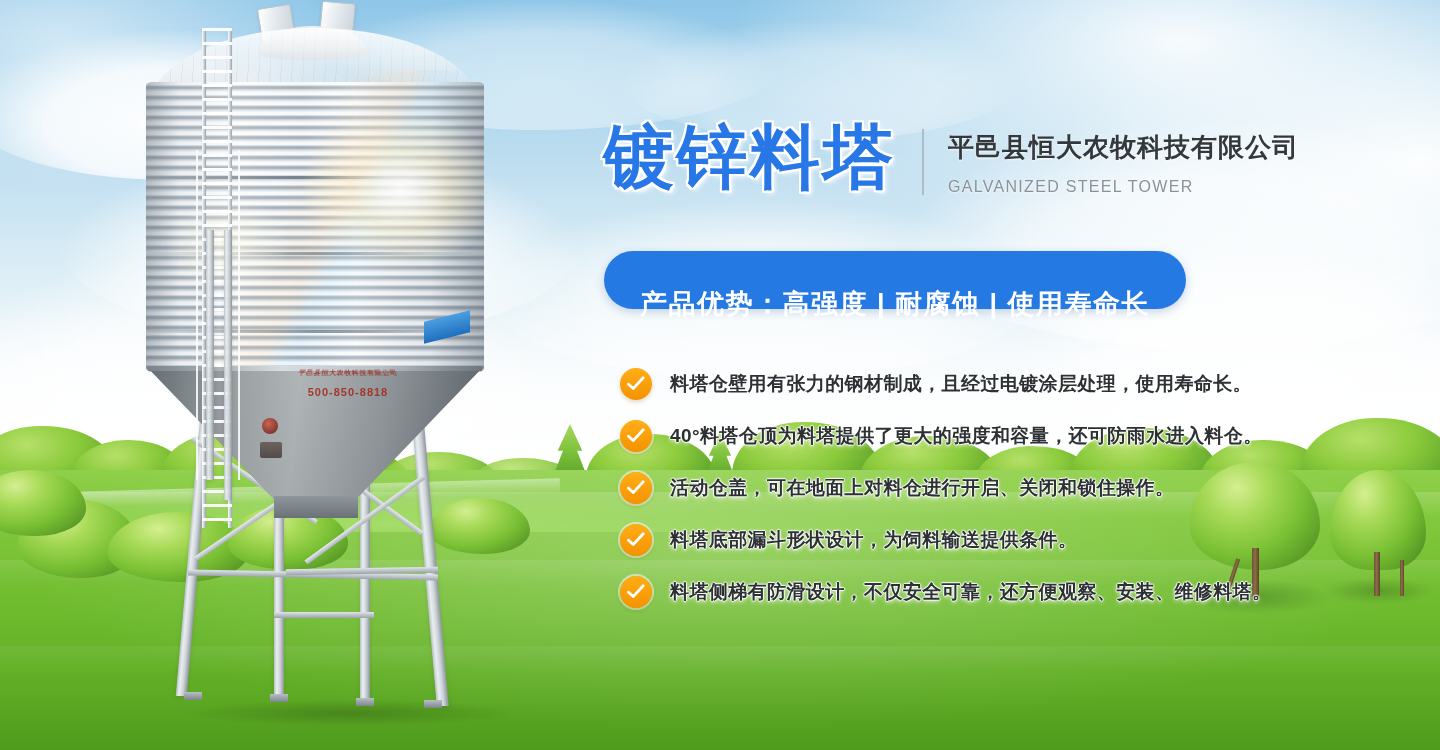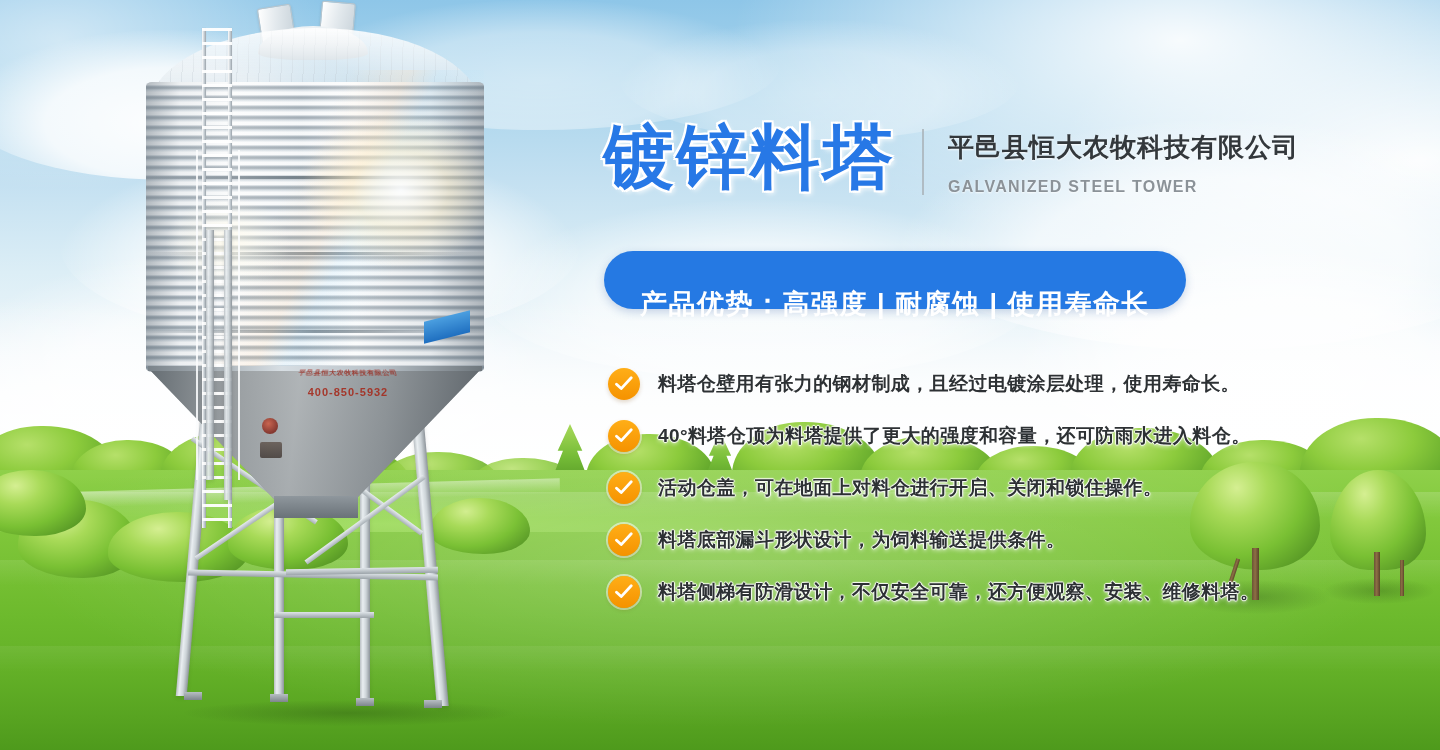--- a/index.html
+++ b/index.html
@@ -279,39 +279,39 @@
   .title-divider {
     width:2px; height:66px; background:#a9b2b8; margin:10px 24px 0 26px; opacity:.8;
   }
   .title-right { padding-top:12px; }
   .company-name {
     font-size:26px; font-weight:bold; color:#33383c; letter-spacing:1px;
     line-height:34px; white-space:nowrap;
     text-shadow:0 1px 2px rgba(255,255,255,.85);
   }
   .company-en {
-    font-size:16px; font-weight:bold; color:#8b9298; letter-spacing:1.3px;
+    font-size:16px; font-weight:normal; color:#8b9298; letter-spacing:1.3px;
     margin-top:14px; white-space:nowrap;
     text-shadow:0 1px 2px rgba(255,255,255,.8);
   }
 
   .pill {
     position:absolute; left:0; top:251px;
     height:58px; padding:0 36px;
     display:flex; align-items:center;
     background:#2579e3; border-radius:29px;
     box-shadow:0 3px 10px rgba(20,70,150,.22);
   }
   .pill-text {
     color:#fff; font-size:27px; font-weight:bold; letter-spacing:1.5px;
     white-space:nowrap;
     margin-top:48px;
   }
 
-  .features { position:absolute; left:4px; top:358px; width:700px; }
+  .features { position:absolute; left:16px; top:358px; width:700px; }
   .feature {
     display:flex; align-items:center; height:52px;
   }
   .check {
     flex:0 0 auto; width:32px; height:32px; border-radius:50%;
     background:linear-gradient(180deg,#ffae17,#f59200);
     box-shadow:0 2px 4px rgba(120,70,0,.22), 0 0 0 2px rgba(255,255,255,.55);
     position:relative; margin-right:18px;
   }
   .check svg { position:absolute; left:7px; top:8px; }
@@ -422,21 +422,21 @@
 
     <div class="silo-body"></div>
     <div class="silo-band" style="top:176px;"></div>
     <div class="silo-band" style="top:252px;"></div>
     <div class="silo-band" style="top:330px;"></div>
     <div class="silo-shine"></div>
 
     <div class="silo-cone"></div>
     <div class="silo-cone-lip"></div>
     <div class="cone-text-arc">平邑县恒大农牧科技有限公司</div>
-    <div class="cone-phone">400-850-5932</div>
+    <div class="cone-phone">500-850-8818</div>
     <div class="cone-valve"></div>
     <div class="cone-port"></div>
     <div class="silo-outlet"></div>
 
     <div class="blue-tab"></div>
 
     <div class="ladder" style="left:114px; top:28px; width:30px; height:500px;">
       <div class="rail" style="left:0;"></div>
       <div class="rail" style="right:0;"></div>
       <div class="rungs"></div>

